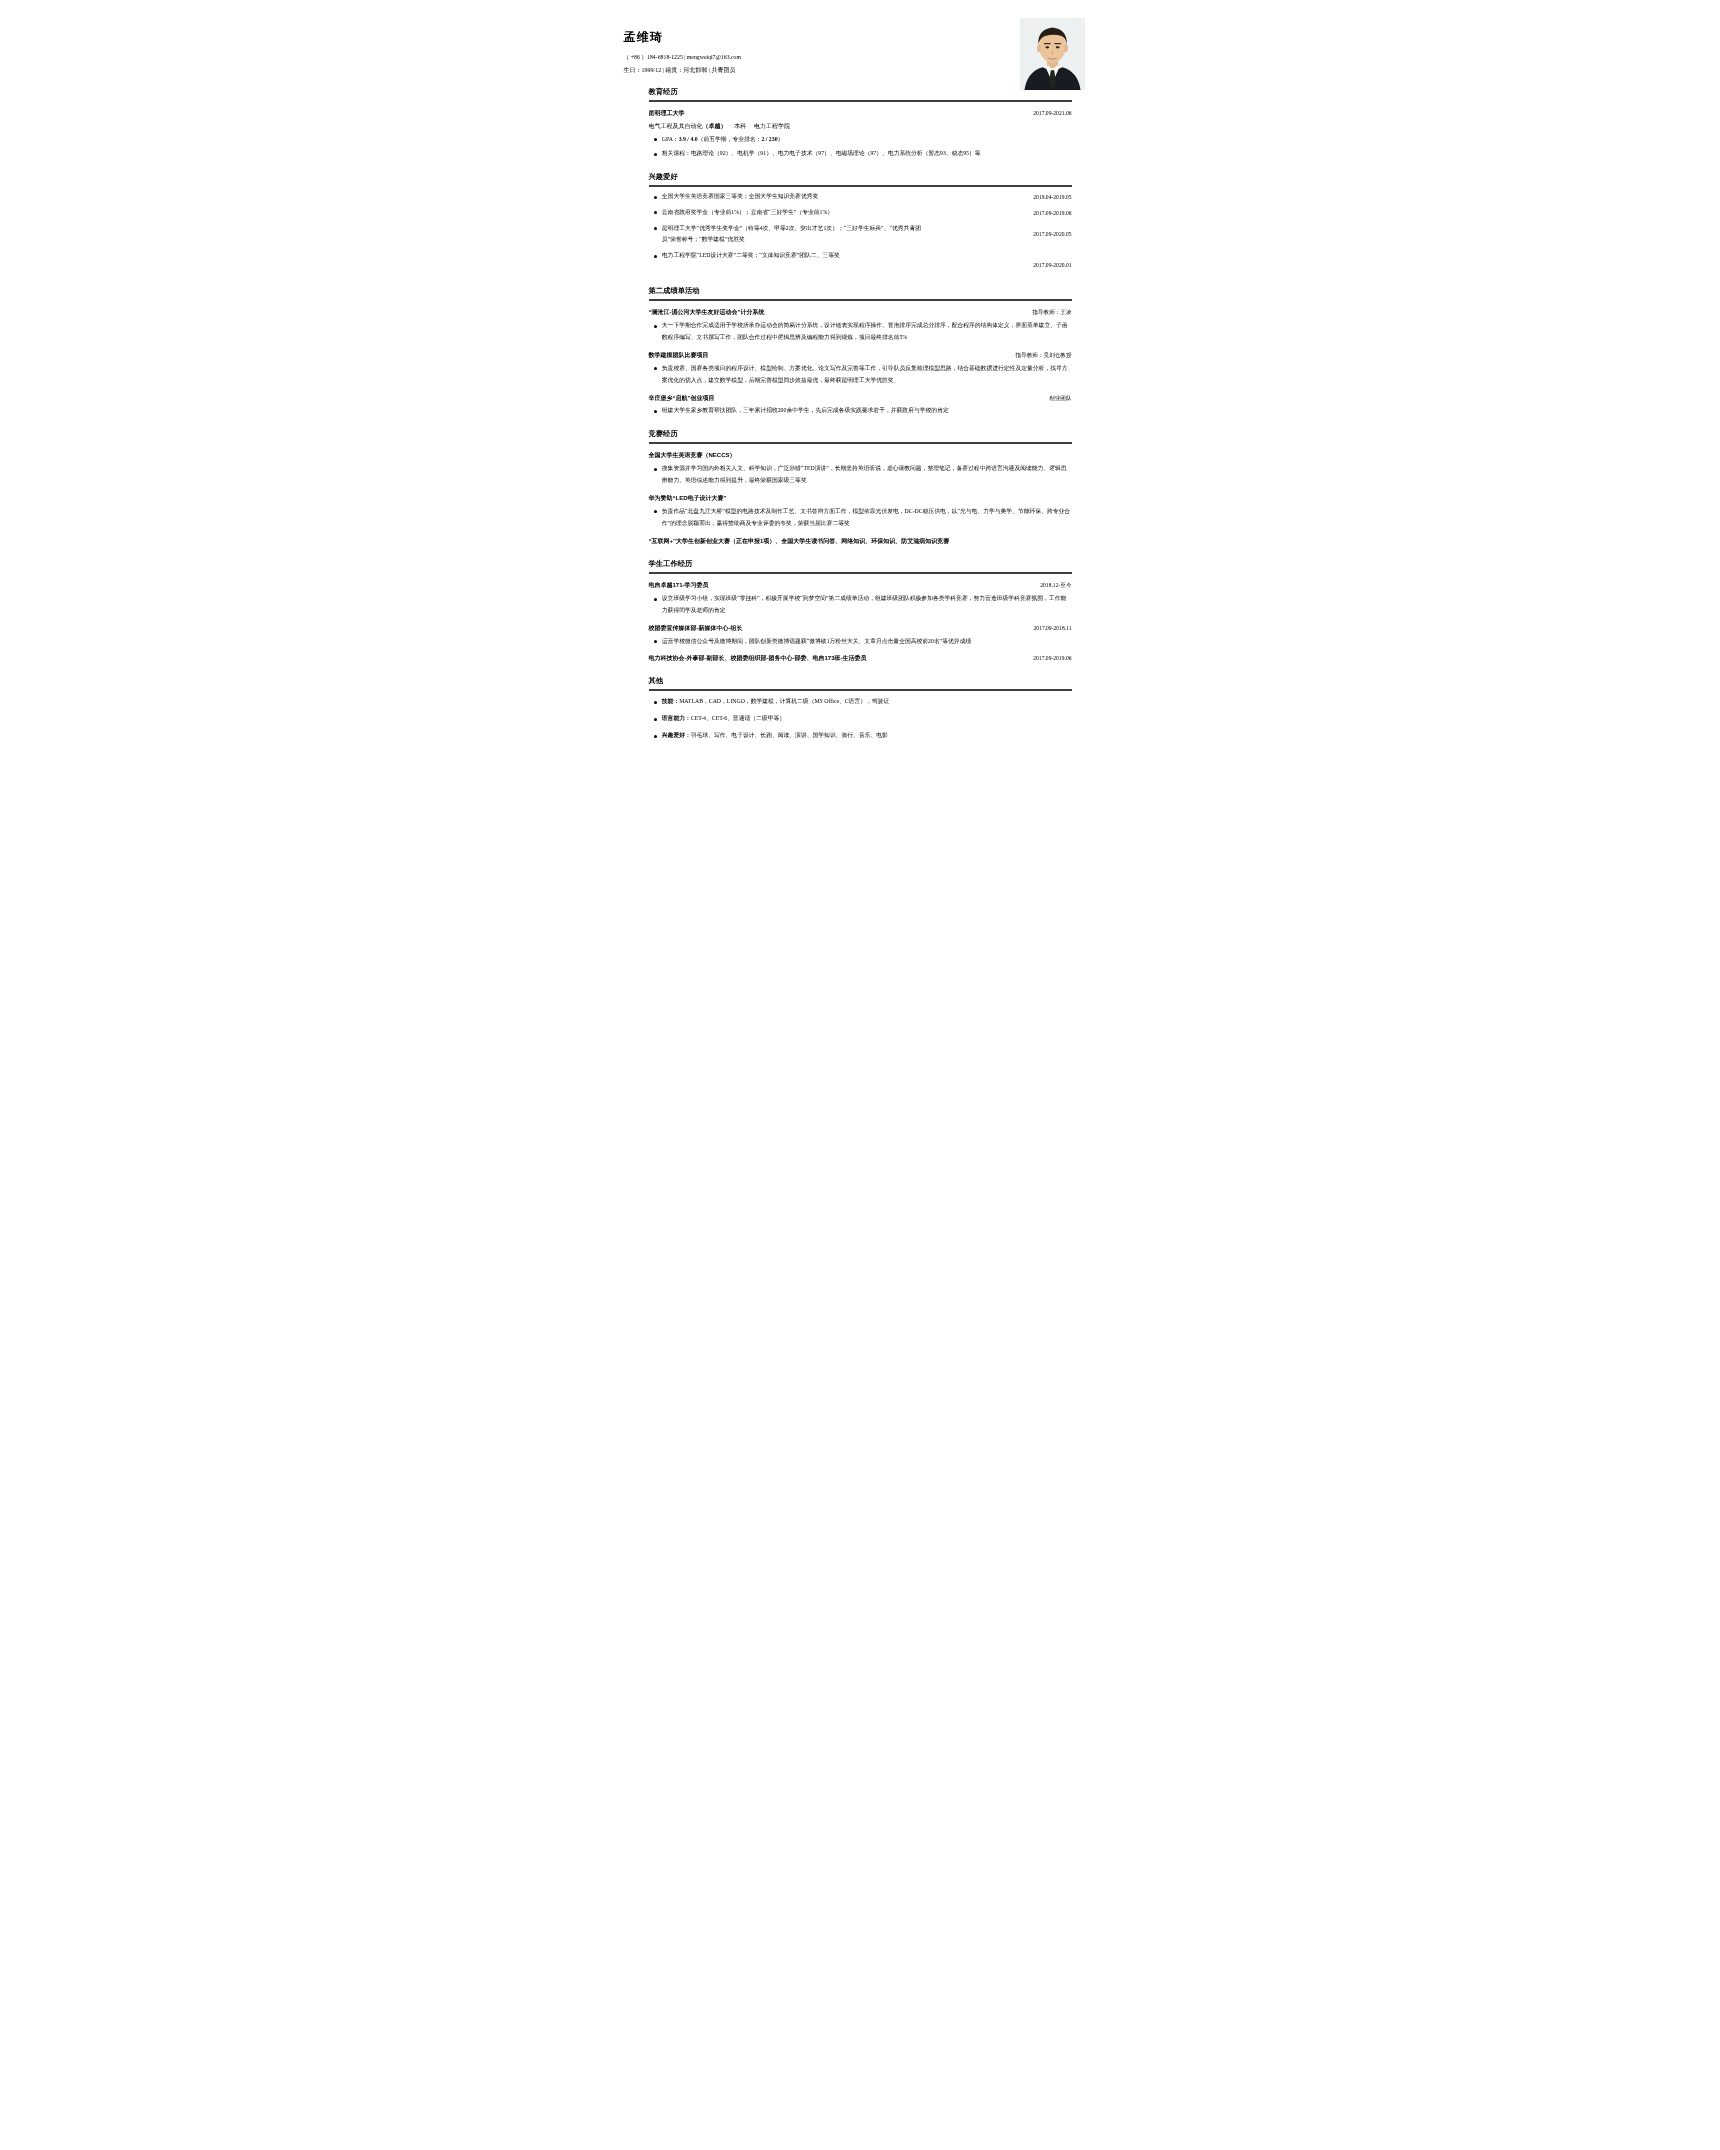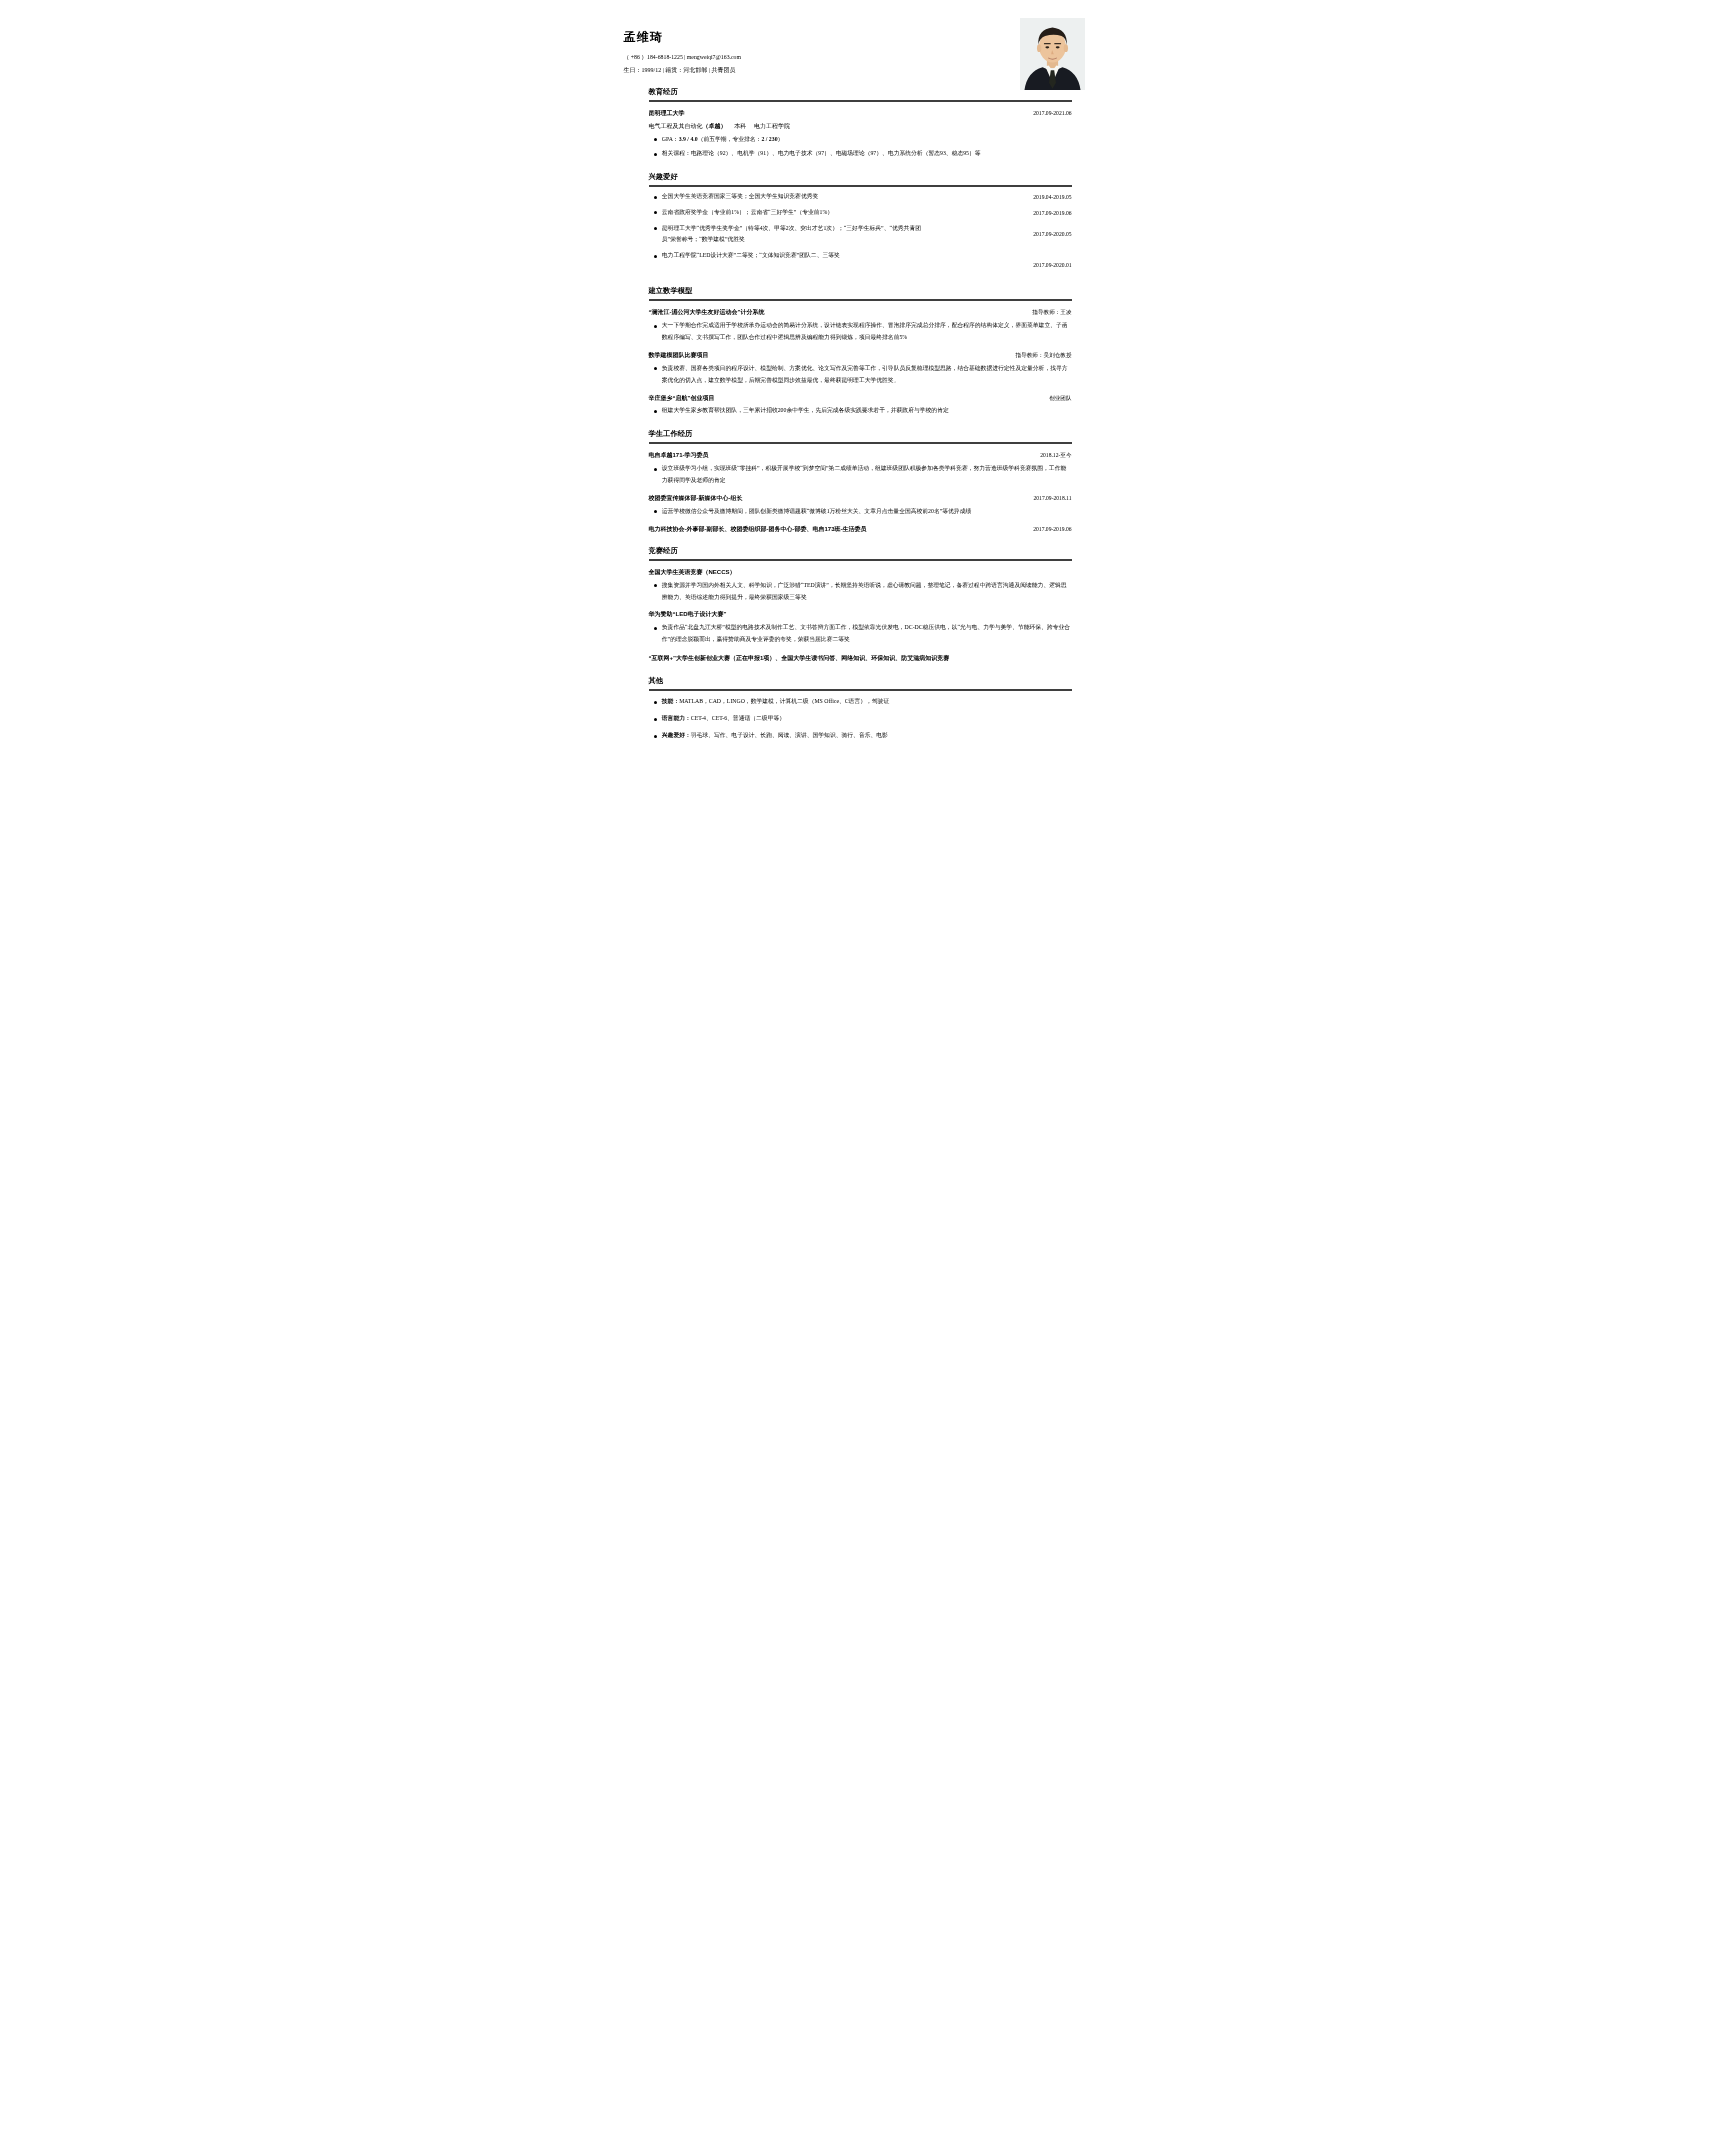--- a/index.html
+++ b/index.html
@@ -219,21 +219,21 @@
       <div class="honor-row tall">
         <div class="bullet-item">
           <span class="bullet-dot"></span>
           <span class="bullet-text">电力工程学院“LED设计大赛”二等奖；“文体知识竞赛”团队二、三等奖</span>
         </div>
         <span class="date">2017.09-2020.01</span>
       </div>
     </section>
 
     <section class="section">
-      <h2 class="section-title">建立数学模型</h2>
+      <h2 class="section-title">第二成绩单活动</h2>
       <div class="section-bar"></div>
 
       <div class="entry-row">
         <span class="entry-title">“澜沧江-湄公河大学生友好运动会”计分系统</span>
         <span class="entry-side">指导教师：王凌</span>
       </div>
       <div class="bullet-item">
         <span class="bullet-dot"></span>
         <span class="bullet-text">大一下学期合作完成适用于学校所承办运动会的简易计分系统，设计链表实现程序操作、冒泡排序完成总分排序，配合程序的结构体定义，界面菜单建立、子函数程序编写、文书撰写工作，团队合作过程中逻辑思辨及编程能力得到锻炼，项目最终排名前5%</span>
       </div>
@@ -251,20 +251,43 @@
         <span class="entry-title">辛庄堡乡“启航”创业项目</span>
         <span class="entry-side">创业团队</span>
       </div>
       <div class="bullet-item">
         <span class="bullet-dot"></span>
         <span class="bullet-text">组建大学生家乡教育帮扶团队，三年累计招收200余中学生，先后完成各级实践要求若干，并获政府与学校的肯定</span>
       </div>
     </section>
 
     <section class="section">
+      <h2 class="section-title">竞赛经历</h2>
+      <div class="section-bar"></div>
+
+      <div class="entry-row">
+        <span class="entry-title">全国大学生英语竞赛（NECCS）</span>
+      </div>
+      <div class="bullet-item">
+        <span class="bullet-dot"></span>
+        <span class="bullet-text">搜集资源并学习国内外相关人文、科学知识，广泛涉猎“TED演讲”，长期坚持英语听说，虚心请教问题，整理笔记，备赛过程中跨语言沟通及阅读能力、逻辑思辨能力、英语综述能力得到提升，最终荣获国家级三等奖</span>
+      </div>
+
+      <div class="entry-row">
+        <span class="entry-title">华为赞助“LED电子设计大赛”</span>
+      </div>
+      <div class="bullet-item">
+        <span class="bullet-dot"></span>
+        <span class="bullet-text">负责作品“北盘九江大桥”模型的电路技术及制作工艺、文书答辩方面工作，模型依靠光伏发电，DC-DC稳压供电，以“光与电、力学与美学、节能环保、跨专业合作”的理念脱颖而出，赢得赞助商及专业评委的夸奖，荣获当届比赛二等奖</span>
+      </div>
+
+      <div class="footer-line">“互联网+”大学生创新创业大赛（正在申报1项）、全国大学生读书问答、网络知识、环保知识、防艾滋病知识竞赛</div>
+    </section>
+
+    <section class="section">
       <h2 class="section-title">学生工作经历</h2>
       <div class="section-bar"></div>
 
       <div class="entry-row">
         <span class="entry-title">电自卓越171-学习委员</span>
         <span class="date">2018.12-至今</span>
       </div>
       <div class="bullet-item">
         <span class="bullet-dot"></span>
         <span class="bullet-text">设立班级学习小组，实现班级“零挂科”，积极开展学校“到梦空间”第二成绩单活动，组建班级团队积极参加各类学科竞赛，努力营造班级学科竞赛氛围，工作能力获得同学及老师的肯定</span>
@@ -279,43 +302,20 @@
         <span class="bullet-text">运营学校微信公众号及微博期间，团队创新类微博话题获“微博破1万粉丝大关、文章月点击量全国高校前20名”等优异成绩</span>
       </div>
 
       <div class="entry-row">
         <span class="entry-title">电力科技协会-外事部-副部长、校团委组织部-团务中心-部委、电自173班-生活委员</span>
         <span class="date">2017.09-2019.06</span>
       </div>
     </section>
 
     <section class="section">
-      <h2 class="section-title">竞赛经历</h2>
-      <div class="section-bar"></div>
-
-      <div class="entry-row">
-        <span class="entry-title">全国大学生英语竞赛（NECCS）</span>
-      </div>
-      <div class="bullet-item">
-        <span class="bullet-dot"></span>
-        <span class="bullet-text">搜集资源并学习国内外相关人文、科学知识，广泛涉猎“TED演讲”，长期坚持英语听说，虚心请教问题，整理笔记，备赛过程中跨语言沟通及阅读能力、逻辑思辨能力、英语综述能力得到提升，最终荣获国家级三等奖</span>
-      </div>
-
-      <div class="entry-row">
-        <span class="entry-title">华为赞助“LED电子设计大赛”</span>
-      </div>
-      <div class="bullet-item">
-        <span class="bullet-dot"></span>
-        <span class="bullet-text">负责作品“北盘九江大桥”模型的电路技术及制作工艺、文书答辩方面工作，模型依靠光伏发电，DC-DC稳压供电，以“光与电、力学与美学、节能环保、跨专业合作”的理念脱颖而出，赢得赞助商及专业评委的夸奖，荣获当届比赛二等奖</span>
-      </div>
-
-      <div class="footer-line">“互联网+”大学生创新创业大赛（正在申报1项）、全国大学生读书问答、网络知识、环保知识、防艾滋病知识竞赛</div>
-    </section>
-
-    <section class="section">
       <h2 class="section-title">其他</h2>
       <div class="section-bar"></div>
 
       <div class="other-row">
         <div class="bullet-item">
           <span class="bullet-dot"></span>
           <span class="bullet-text"><span class="other-label">技能：</span><span>MATLAB，CAD，LINGO，数学建模，计算机二级（MS Office、C语言），驾驶证</span></span>
         </div>
       </div>
 

